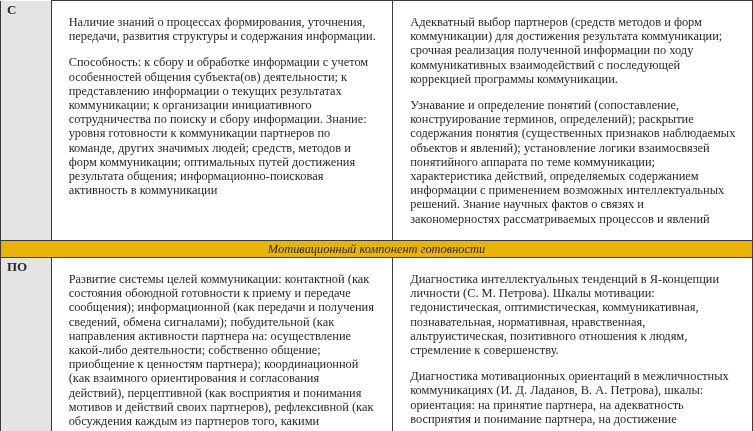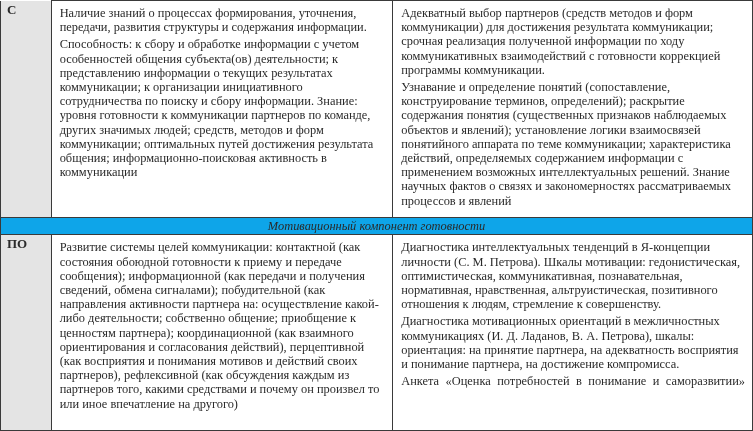--- a/index.html
+++ b/index.html
@@ -32,30 +32,30 @@
     .col-content { width: 337px; }
     .col-method { width: 355px; }
     .code-cell {
       background: #e4e4e4;
       font-weight: bold;
       font-size: 13px;
       padding-left: 6px !important;
       border-left: 2px solid #3a3a3a;
     }
     .section-row td {
-      background: #0ea5e9;
+      background: #eab308;
       text-align: center;
       font-style: italic;
       padding: 1px 12px;
       height: 14px;
       font-size: 12.4px;
     }
     .para {
       display: block;
-      margin: 3px;
+      margin: 12px;
     }
     .justify-last {
       text-align: justify;
       text-align-last: justify;
     }
     .row-c td { height: 205px; }
     .row-po td { height: 187px; }
     .row-c td:first-child { border-top: none; }
   </style>
 </head>
@@ -68,21 +68,21 @@
     <col class="col-method">
   </colgroup>
   <tbody>
     <tr class="row-c">
       <td class="code-cell">С</td>
       <td>
         <span class="para">Наличие знаний о процессах формирования, уточнения, передачи, развития структуры и содержания информации.</span>
         <span class="para">Способность: к сбору и обработке информации с учетом особенностей общения субъекта(ов) деятельности; к представлению информации о текущих результатах коммуникации; к организации инициативного сотрудничества по поиску и сбору информации. Знание: уровня готовности к коммуникации партнеров по команде, других значимых людей; средств, методов и форм коммуникации; оптимальных путей достижения результата общения; информационно-поисковая активность в коммуникации</span>
       </td>
       <td>
-        <span class="para">Адекватный выбор партнеров (средств методов и форм коммуникации) для достижения результата коммуникации; срочная реализация полученной информации по ходу коммуникативных взаимодействий с готовности коррекцией программы коммуникации.</span>
+        <span class="para">Адекватный выбор партнеров (средств методов и форм коммуникации) для достижения результата коммуникации; срочная реализация полученной информации по ходу коммуникативных взаимодействий с последующей коррекцией программы коммуникации.</span>
         <span class="para">Узнавание и определение понятий (сопоставление, конструирование терминов, определений); раскрытие содержания понятия (существенных признаков наблюдаемых объектов и явлений); установление логики взаимосвязей понятийного аппарата по теме коммуникации; характеристика действий, определяемых содержанием информации с применением возможных интеллектуальных решений. Знание научных фактов о связях и закономерностях рассматриваемых процессов и явлений</span>
       </td>
     </tr>
     <tr class="section-row">
       <td colspan="3">Мотивационный компонент готовности</td>
     </tr>
     <tr class="row-po">
       <td class="code-cell">ПО</td>
       <td>
         <span class="para">Развитие системы целей коммуникации: контактной (как состояния обоюдной готовности к приему и передаче сообщения); информационной (как передачи и получения сведений, обмена сигналами); побудительной (как направления активности партнера на: осуществление какой-либо деятельности; собственно общение; приобщение к ценностям партнера); координационной (как взаимного ориентирования и согласования действий), перцептивной (как восприятия и понимания мотивов и действий своих партнеров), рефлексивной (как обсуждения каждым из партнеров того, какими средствами и почему он произвел то или иное впечатление на другого)</span>

